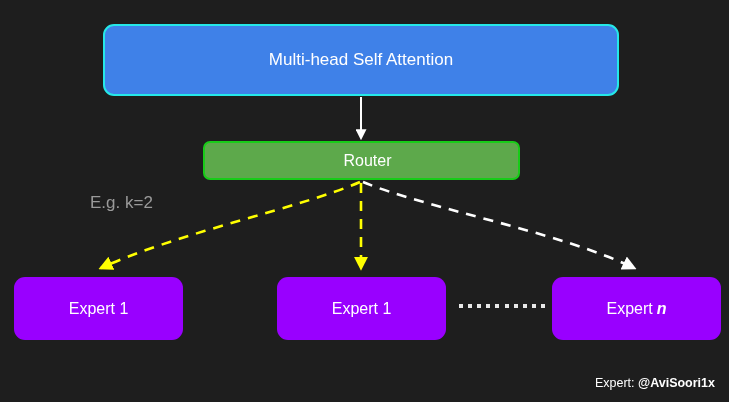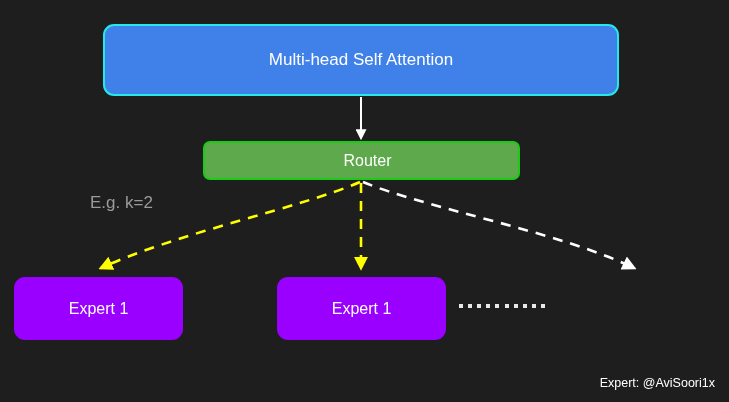--- a/index.html
+++ b/index.html
@@ -87,21 +87,21 @@
     background: #e8e8e8;
   }
   #credit-line {
     position: absolute;
     right: 14px;
     bottom: 12px;
     font-size: 12.5px;
     color: #ffffff;
     white-space: nowrap;
   }
-  #credit-line b { font-weight: normal; }
+  #credit-line b { font-weight: bold; }
   #edge-layer {
     position: absolute;
     left: 0;
     top: 0;
     width: 729px;
     height: 402px;
     pointer-events: none;
   }
 </style>
 </head>
@@ -137,20 +137,24 @@
   </div>
 
   <div class="node expert-node" id="expert-1-node">
     <span>Expert 1</span>
   </div>
 
   <div class="node expert-node" id="expert-2-node">
     <span>Expert 1</span>
   </div>
 
+  <div class="node expert-node" id="expert-n-node">
+    <span>Expert</span>
+      <span class="expert-n-italic">n</span>
+  </div>
 
   <div id="k-label">E.g. k=2</div>
 
   <div id="ellipsis-dots">
     <i></i>
     <i></i>
     <i></i>
     <i></i>
     <i></i>
     <i></i>

